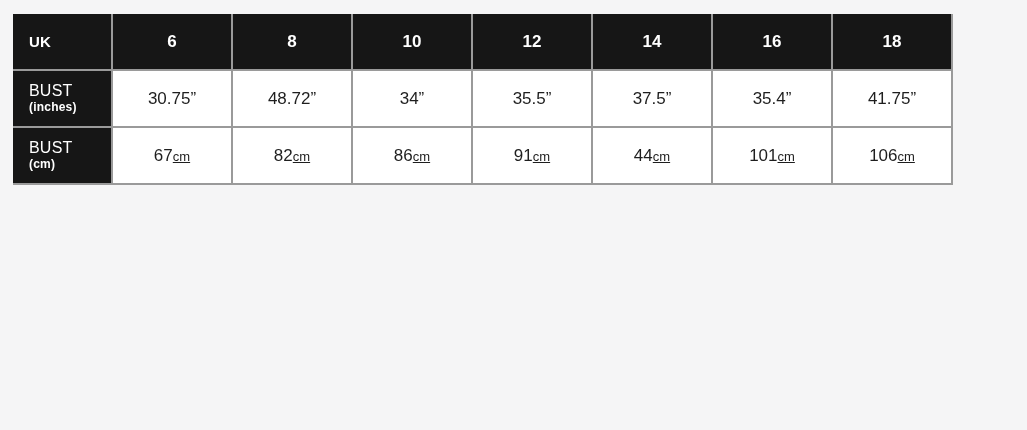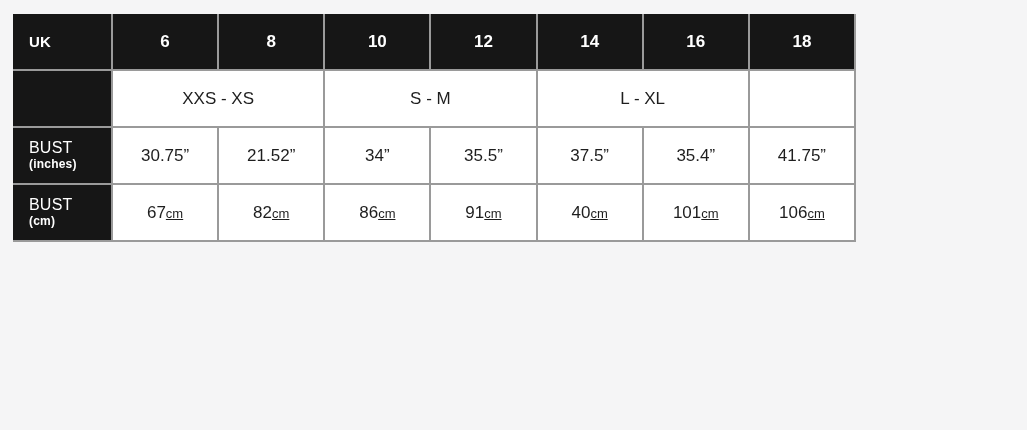--- a/index.html
+++ b/index.html
@@ -10,21 +10,21 @@
     overflow: hidden;
     background: var(--page-bg, #f5f5f6);
     font-family: "Liberation Sans", sans-serif;
   }
   .page {
     padding: 14px 13px 18px 13px;
   }
   table.size-table {
     border-collapse: collapse;
     table-layout: fixed;
-    width: 843px;
+    width: 940px;
   }
   col.c-label { width: 99px; }
   td {
     height: 55px;
     border-right: 2px solid var(--border, #9a9a9a);
     border-bottom: 2px solid var(--border, #9a9a9a);
     background: var(--cell-bg, #ffffff);
     color: var(--cell-text, #1e1e1e);
     font-size: 17px;
     text-align: center;
@@ -80,52 +80,45 @@
       <td class="dark hdr">6</td>
       <td class="dark hdr">8</td>
       <td class="dark hdr">10</td>
       <td class="dark hdr">12</td>
       <td class="dark hdr">14</td>
       <td class="dark hdr">16</td>
       <td class="dark hdr">18</td>
     </tr>
 
 
-    <tr>
-      <td class="dark label"></td>
-      <td colspan="2">XXS - XS</td>
-      <td colspan="2">S - M</td>
-      <td colspan="2">L - XL</td>
-      <td></td>
-    </tr>
 
 
 
     <tr>
       <td class="dark label">
         <div class="lbl-main">BUST</div>
         <div class="lbl-sub">(inches)</div>
       </td>
       <td>30.75”</td>
-      <td>21.52”</td>
+      <td>48.72”</td>
       <td>34”</td>
       <td>35.5”</td>
       <td>37.5”</td>
       <td>35.4”</td>
       <td>41.75”</td>
     </tr>
 
     <tr>
       <td class="dark label">
         <div class="lbl-main">BUST</div>
         <div class="lbl-sub">(cm)</div>
       </td>
       <td><span>67</span><span class="unit">cm</span></td>
       <td><span>82</span><span class="unit">cm</span></td>
       <td><span>86</span><span class="unit">cm</span></td>
       <td><span>91</span><span class="unit">cm</span></td>
-      <td><span>40</span><span class="unit">cm</span></td>
+      <td><span>44</span><span class="unit">cm</span></td>
       <td><span>101</span><span class="unit">cm</span></td>
       <td><span>106</span><span class="unit">cm</span></td>
     </tr>
   </tbody>
     </table>
 </div>
 
 </body></html>

